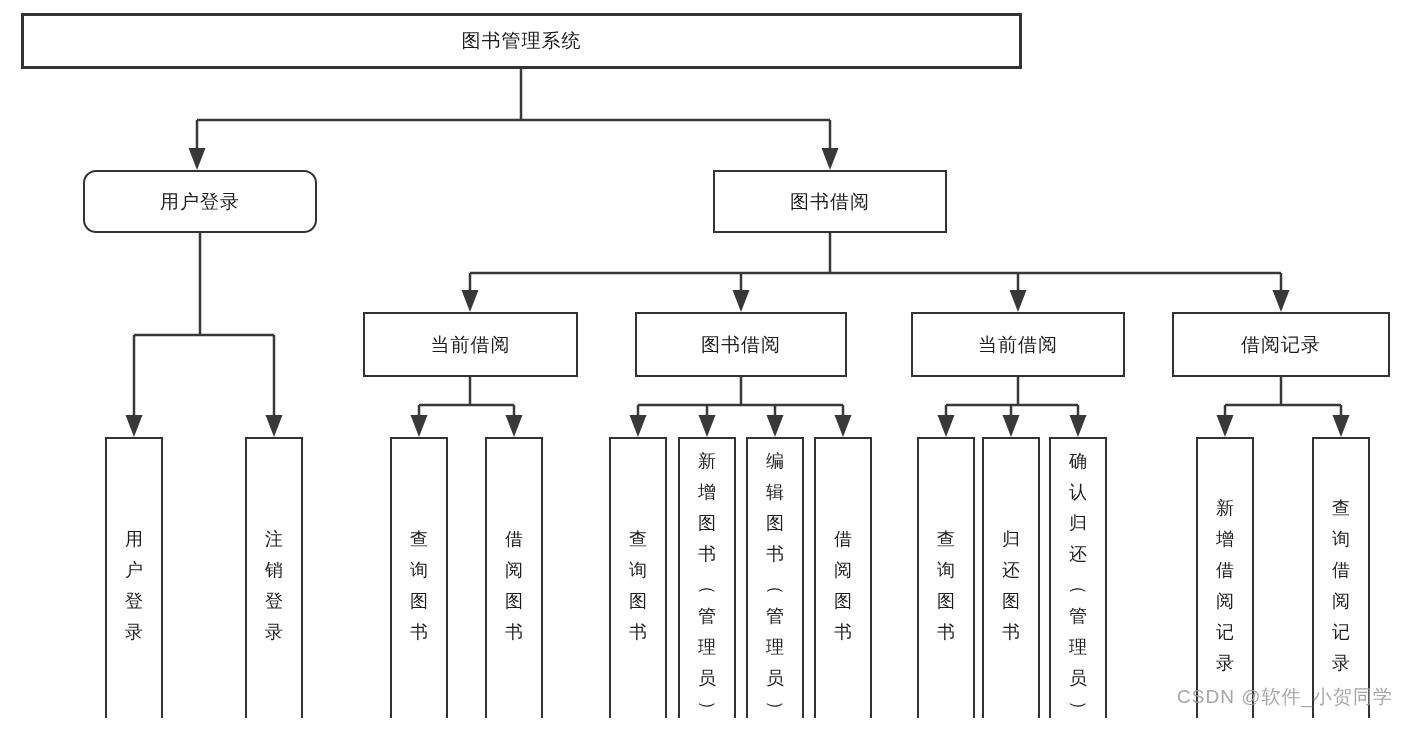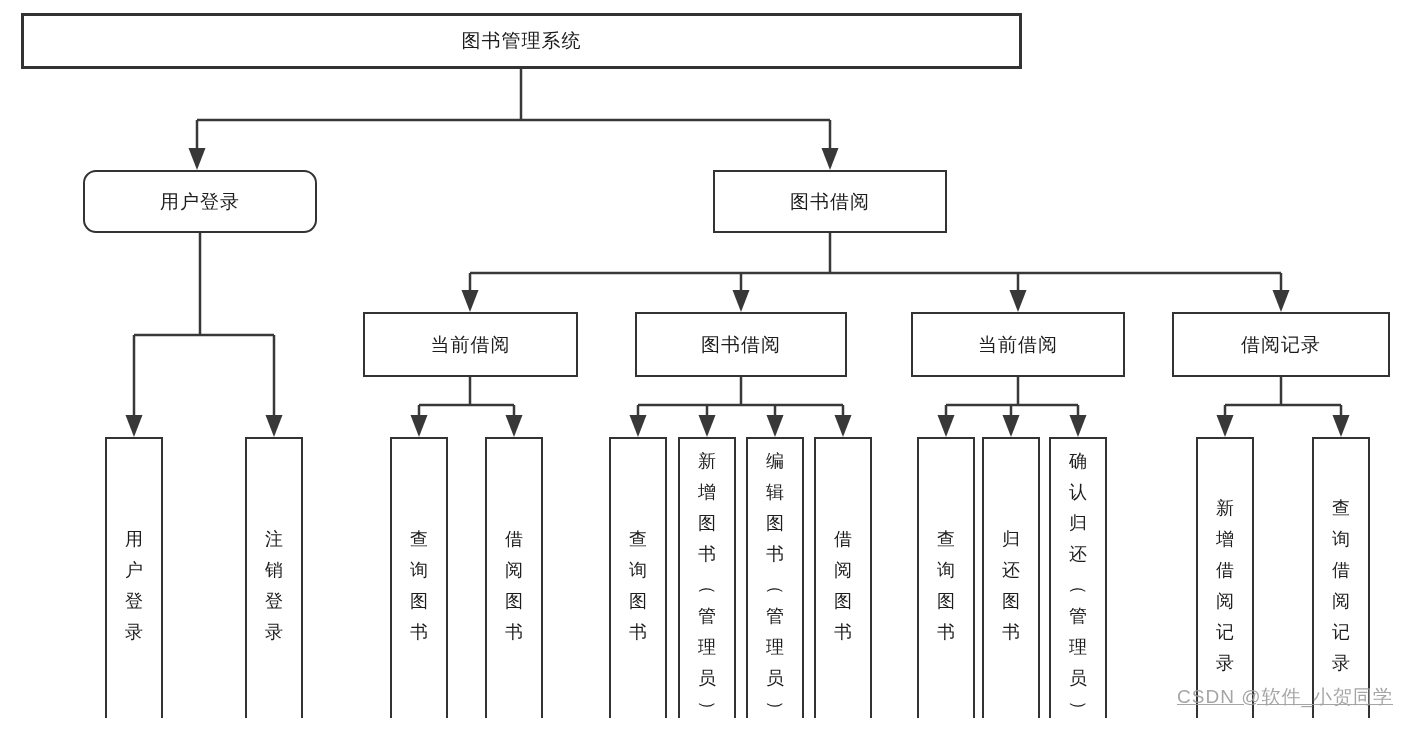--- a/index.html
+++ b/index.html
@@ -14,21 +14,21 @@
   }
   .hlabel{font-size:19px;letter-spacing:1px;white-space:nowrap;}
   .root{left:21px;top:13px;width:1001px;height:56px;border-width:3px;}
   .lvl2{top:170px;width:234px;height:63px;}
   .lvl3{top:312px;height:65px;}
   .vbox{top:437px;width:58px;height:297px;flex-direction:column;}
   .vchar{display:block;width:100%;text-align:center;line-height:31px;font-size:18px;}
   .vchar.rot{transform:rotate(90deg);}
   #watermark{
     position:absolute;right:12px;bottom:8px;z-index:3;font-size:19px;
-    color:#9c9c9c;opacity:0.9;letter-spacing:1px;white-space:nowrap;text-decoration:underline;
+    color:#9c9c9c;opacity:0.9;letter-spacing:1px;white-space:nowrap;
   }
 </style>
 </head>
 <body>
 
 <div id="stage">
 
   <svg id="connector-svg" width="1405" height="747">
       <path d="M521 69 V120 M197 120 H830 M197 120 V152 M830 120 V152" stroke="#383838" stroke-width="2.5" fill="none"></path>
       <polygon points="188.5,148 205.5,148 197,170" fill="#383838"></polygon>

